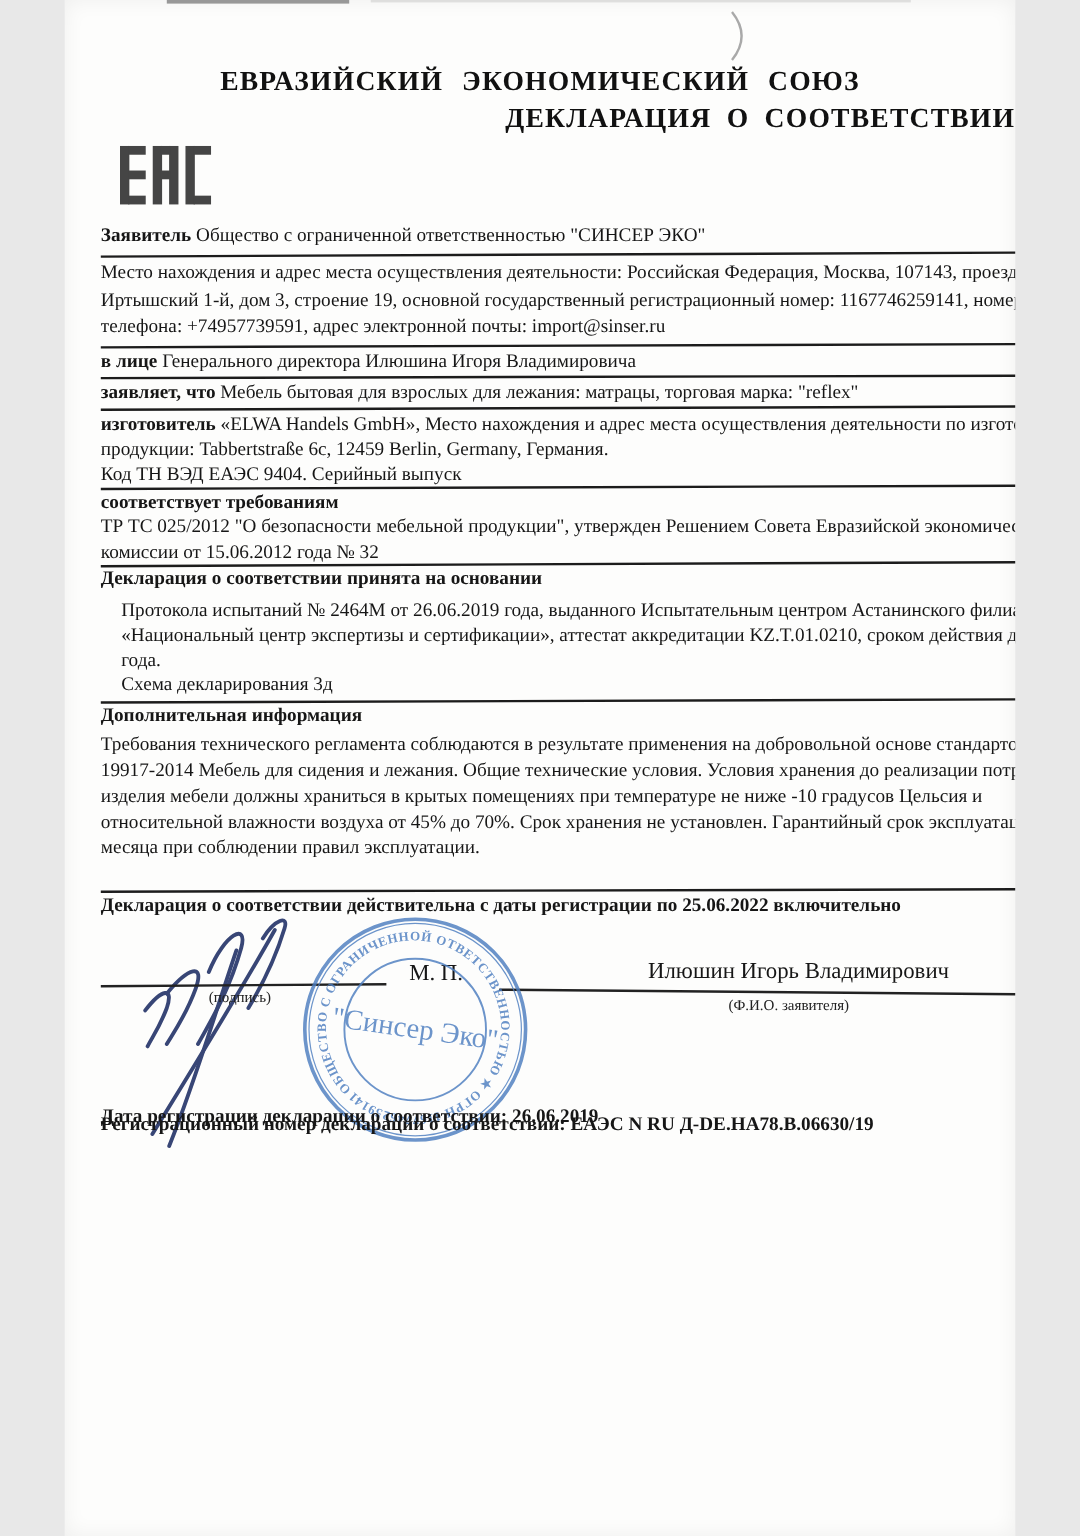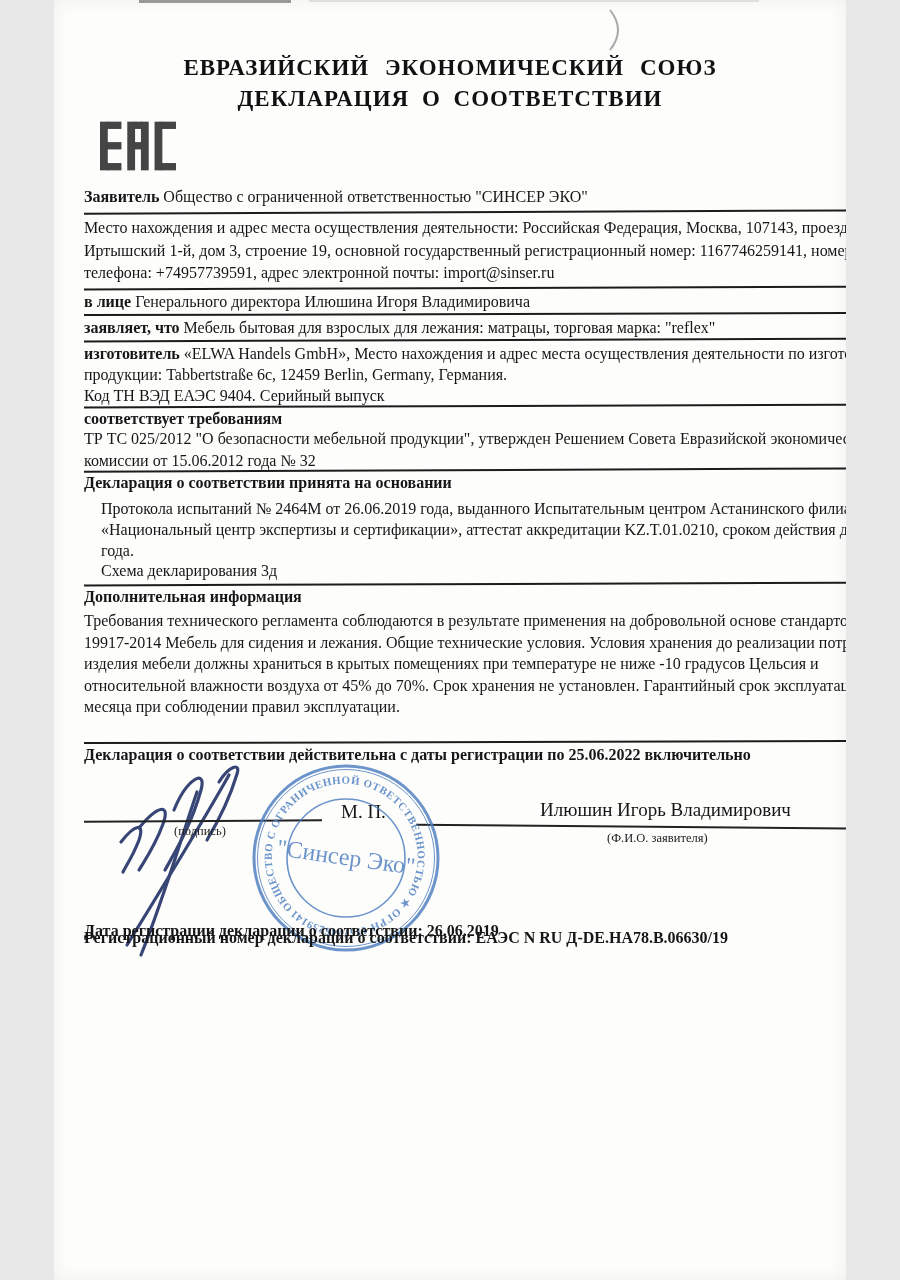--- a/index.html
+++ b/index.html
@@ -13,21 +13,21 @@
     font-family:"Liberation Serif","DejaVu Serif",serif;
     color:#161616;
     box-shadow:inset 0 0 18px rgba(0,0,0,.06);
   }
   .title{
     position:absolute;left:0;width:100%;
     text-align:center;font-weight:bold;
     font-size:23px;letter-spacing:1px;color:#111;
   }
   .t1{top:55px;word-spacing:9px;}
-  .t2{top:86px;word-spacing:6px;}
+  .t2{top:86px;word-spacing:6px;text-align:right;}
   .eac{position:absolute;left:46px;top:106px;}
   .row{
     position:absolute;left:30px;width:832px;
     font-size:16px;line-height:22.5px;font-family:Liberation Serif, serif;
   }
   .b{font-weight:bold;}
   .rule{
     position:absolute;left:30px;width:832px;height:2px;
     background:#1c1c1c;
   }

